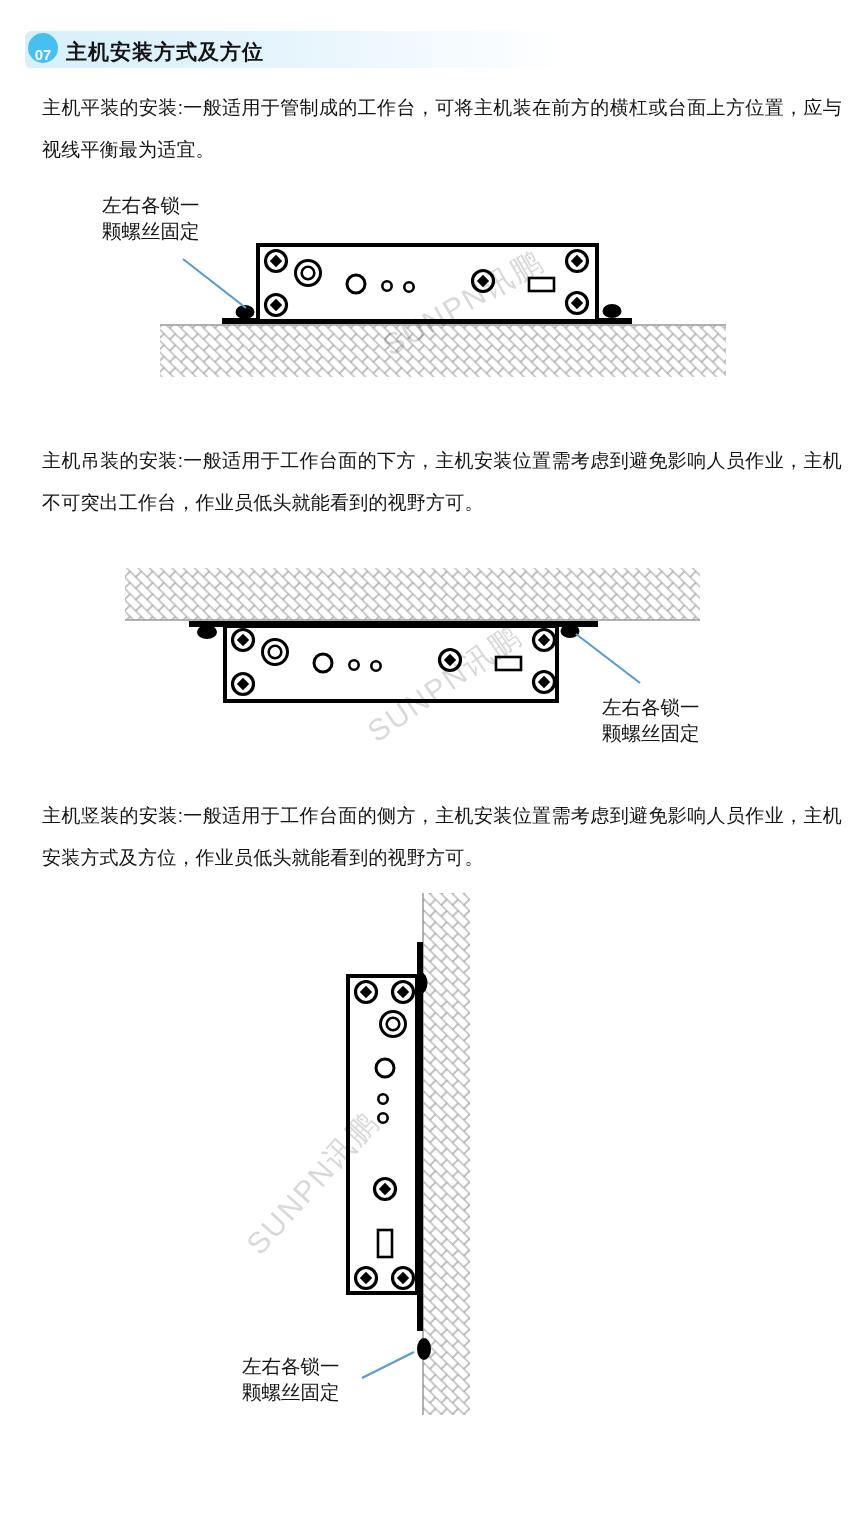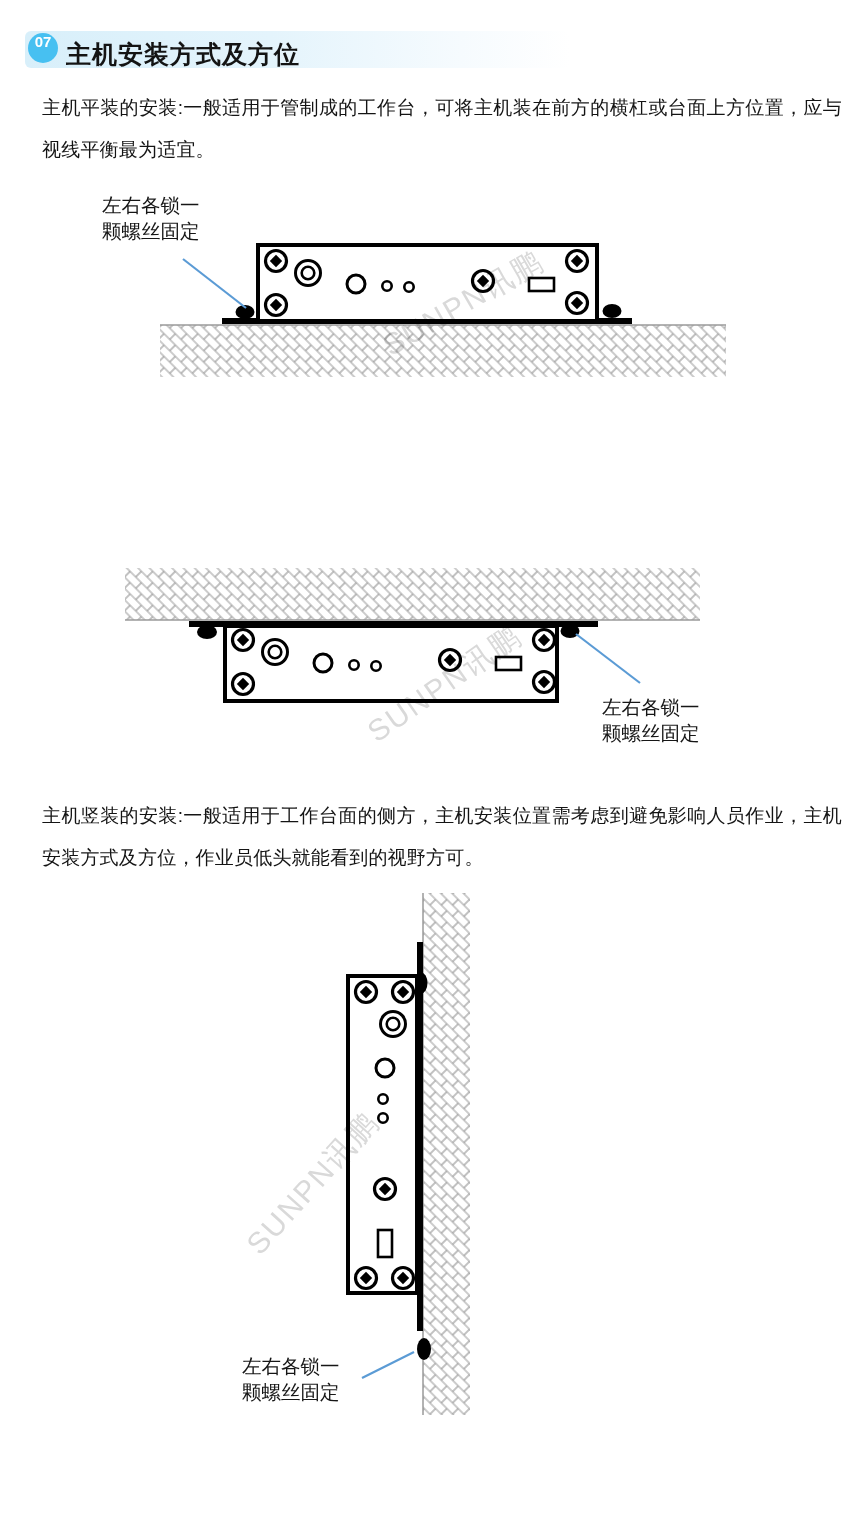--- a/index.html
+++ b/index.html
@@ -4,22 +4,22 @@
 <style>
   html,body{margin:0;padding:0;background:#fff;}
   body{font-family:"Liberation Sans","DejaVu Sans",sans-serif;}
   .page{position:relative;width:860px;height:1523px;background:#ffffff;overflow:hidden;}
 
   
   .header-bar{position:absolute;left:25px;top:31px;width:545px;height:37px;border-radius:6px;
     background:linear-gradient(90deg,#d8effa 0%,#e4f4fc 45%,#f6fbfe 80%,#ffffff 100%);}
   .badge{position:absolute;left:28px;top:33px;width:30px;height:30px;border-radius:50%;
     background:#47c0f1;color:#ffffff;font-size:15px;font-weight:bold;
-    display:flex;align-items:flex-start;justify-content:center;z-index:2;}
-  .title{position:absolute;left:66px;top:38px;font-size:25px;font-weight:bold;color:#141414;
+    display:flex;align-items:flex-end;justify-content:center;z-index:2;}
+  .title{position:absolute;left:66px;top:38px;font-size:21px;font-weight:bold;color:#141414;
     letter-spacing:1px;z-index:2;white-space:nowrap;}
 
   
   .para{position:absolute;left:42px;width:800px;margin:0;font-size:19px;line-height:42px;
     color:#141414;letter-spacing:0.2px;text-align:justify;}
   #para-flat{top:87px;}
   #para-hanging{top:440px;}
   #para-vertical{top:795px;}
 
   
@@ -34,20 +34,21 @@
 
 <div class="page">
 
   <div class="header-bar"></div>
   <div class="badge">
     <span>07</span>
   </div>
   <div class="title">主机安装方式及方位</div>
 
   <p class="para" id="para-flat">主机平装的安装:一般适用于管制成的工作台，可将主机装在前方的横杠或台面上方位置，应与视线平衡最为适宜。</p>
+  <p class="para" id="para-hanging">主机吊装的安装:一般适用于工作台面的下方，主机安装位置需考虑到避免影响人员作业，主机不可突出工作台，作业员低头就能看到的视野方可。</p>
   <p class="para" id="para-vertical">主机竖装的安装:一般适用于工作台面的侧方，主机安装位置需考虑到避免影响人员作业，主机安装方式及方位，作业员低头就能看到的视野方可。</p>
 
   <svg class="diagrams" viewBox="0 0 860 1523" aria-hidden="true">
     <defs>
       <pattern id="hatch" patternUnits="userSpaceOnUse" width="16" height="16" patternTransform="rotate(45)">
         <rect width="16" height="16" fill="#ffffff"></rect>
         <path d="M0,0 H16 M0,8 H16 M0,16 H16 M8,0 V8 M0,8 V16 M16,8 V16" stroke="#9a9a9a" stroke-width="1.2" fill="none"></path>
       </pattern>
       <g id="ringscrew">
         <circle r="10.5" fill="#ffffff" stroke="#000000" stroke-width="3.2"></circle>

